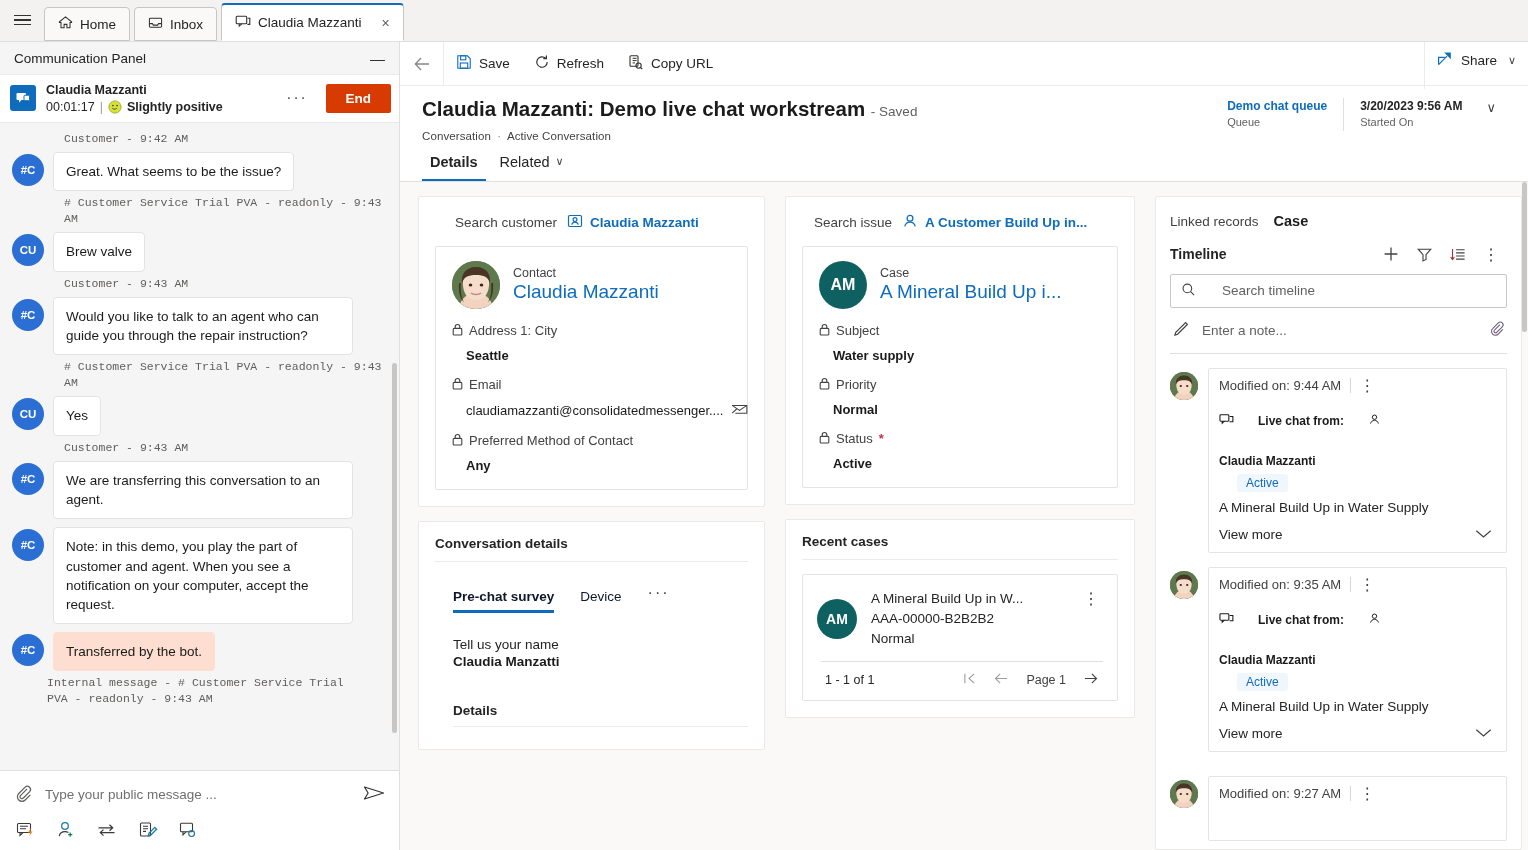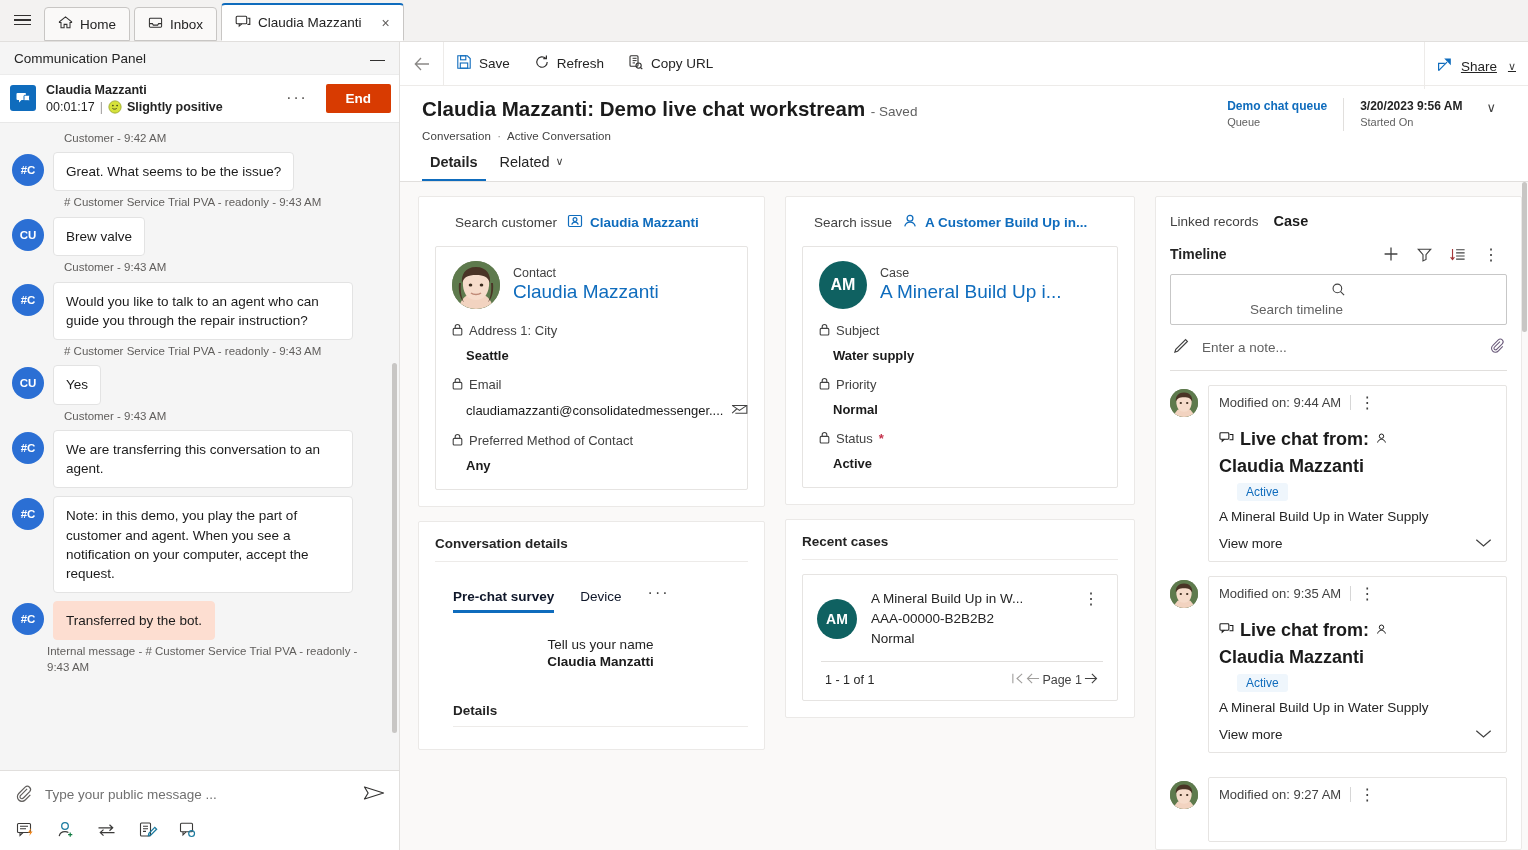--- a/index.html
+++ b/index.html
@@ -82,21 +82,21 @@
     width: 32px; height: 32px; border-radius: 50%; background: #2b6fd4;
     color: #fff; font-size: 11.5px; font-weight: 700; flex: 0 0 auto;
     display: flex; align-items: center; justify-content: center; margin-top: 2px;
   }
   .bubble {
     background: #fff; border: 1px solid #e3e3e3; border-radius: 4px;
     padding: 9px 12px; font-size: 13.5px; line-height: 1.42; color: #1b1b1b;
     max-width: 300px;
   }
   .bubble.internal { background: #fdded1; border-color: #fdded1; }
-  .stamp { font-size: 11.5px; color: #605e5c; margin: 4px 0 6px 52px; line-height: 1.35; }
+  .stamp { font-size: 11.5px; color: #605e5c; margin: 4px 0 6px 52px; line-height: 1.35; font-family: Liberation Mono, monospace; }
   .chat-scroll {
     position: absolute; right: 2px; top: 240px; width: 5px; height: 370px;
     background: #c8c6c4; border-radius: 3px;
   }
 
   .composer {
     border-top: 1px solid #e1dfdd; background: #fff;
     padding: 10px 14px 8px 14px;
   }
   .composer-row { display: flex; align-items: center; gap: 12px; }
@@ -116,21 +116,21 @@
   }
   .backbtn {
     width: 44px; height: 44px; display: flex; align-items: center; justify-content: center;
     border-right: 1px solid #edebe9; cursor: pointer; color: #8a8886;
   }
   .cmd {
     display: flex; align-items: center; gap: 7px; padding: 0 12px; height: 44px;
     font-size: 13.5px; color: #242424; cursor: pointer;
   }
   .cmd-spacer { flex: 1; }
-  .share-wrap { display: flex; align-items: flex-end; border-left: 1px solid #edebe9; height: 50px; text-decoration: underline; }
+  .share-wrap { display: flex; align-items: flex-start; border-left: 1px solid #edebe9; height: 50px; }
 
   .rec-header { padding: 10px 22px 0 22px; display: flex; align-items: flex-start; }
   .rec-left { flex: 1; min-width: 0; }
   .rec-title { font-size: 20.5px; font-weight: 600; color: #1b1b1b; line-height: 1.25; }
   .rec-title .saved { font-size: 13.5px; font-weight: 400; color: #616161; }
   .breadcrumb { font-size: 11.5px; color: #424242; margin-top: 8px; letter-spacing: .1px; }
   .breadcrumb .dot { color: #8a8886; margin: 0 3px; }
   .rec-right { display: flex; align-items: flex-start; gap: 0; padding-top: 2px; }
   .hfield { padding: 0 16px; border-left: 1px solid #e1dfdd; line-height: 1.45; }
   .hfield:first-child { border-left: none; }
@@ -179,68 +179,68 @@
   .fld-value.email { font-weight: 400; display: flex; align-items: center; justify-content: space-between; gap: 8px; padding-left: 14px; }
   .req { color: #c4314b; font-weight: 700; }
 
   .sec-title { font-size: 13.5px; font-weight: 700; color: #242424; padding: 14px 16px 10px 16px; }
   .sec-div { height: 1px; background: #edebe9; margin: 0 16px; }
 
   .subtabs { display: flex; align-items: flex-end; gap: 26px; padding: 22px 16px 0 34px; }
   .subtab { font-size: 13.5px; color: #0f172a; padding-bottom: 6px; border-bottom: 3px solid transparent; cursor: pointer; }
   .subtab.active { font-weight: 700; border-bottom-color: #0f6cbd; }
   .subtab.dots { font-size: 16px; letter-spacing: 2px; color: #424242; padding-bottom: 8px; }
-  .survey { padding: 24px 16px 0 34px; text-align: center; }
+  .survey { padding: 24px 16px 0 34px; }
   .survey .q { font-size: 13.5px; color: #242424; }
   .survey .a { font-size: 13.5px; font-weight: 700; color: #1b1b1b; margin-top: 2px; }
   .details-h { font-size: 13.5px; font-weight: 700; color: #242424; padding: 34px 16px 8px 34px; }
   .details-div { height: 1px; background: #edebe9; margin: 0 16px 0 34px; }
 
   .rcase { margin: 14px 16px 16px 16px; border: 1px solid #e6e4e2; border-radius: 2px; padding: 14px 10px 10px 14px; }
   .rcase-top { display: flex; align-items: center; gap: 14px; }
   .rcase-mid { flex: 1; min-width: 0; line-height: 1.5; }
   .rcase-t1 { font-size: 13.5px; color: #242424; white-space: nowrap; overflow: hidden; text-overflow: ellipsis; }
   .rcase-t2 { font-size: 13.5px; color: #242424; }
   .rcase-t3 { font-size: 13.5px; color: #242424; }
   .vdots { color: #424242; font-size: 16px; padding: 0 8px; cursor: pointer; align-self: flex-start; }
   .rcase-div { height: 1px; background: #e1dfdd; margin: 12px 4px 0 4px; }
   .pager { display: flex; align-items: center; justify-content: space-between; padding: 10px 8px 2px 8px; font-size: 12.5px; color: #242424; }
-  .pager .nav { display: flex; align-items: center; gap: 0; color: #424242; }
+  .pager .nav { display: flex; align-items: center; gap: 16px; color: #424242; }
   .pager .nav span { cursor: pointer; }
   .pg-disabled { color: #a19f9d; }
 
   
   .tl-head { display: flex; align-items: baseline; gap: 15px; padding: 16px 14px 0 14px; }
   .tl-linked { font-size: 13.5px; color: #424242; cursor: pointer; }
   .tl-case { font-size: 14.5px; font-weight: 700; color: #1b1b1b; }
   .tl-bar { display: flex; align-items: center; padding: 16px 14px 0 14px; }
   .tl-title { font-size: 14px; font-weight: 700; color: #242424; flex: 1; }
   .tl-ico { padding: 0 8px; cursor: pointer; display: flex; align-items: center; }
   .tl-search {
     margin: 10px 14px 0 14px; border: 1px solid #c7c7c7; border-radius: 2px;
-    display: flex; align-items: center; gap: 2px; padding: 7px 10px; flex-direction: column;
+    display: flex; align-items: center; gap: 26px; padding: 7px 10px;
   }
   .tl-search input {
     border: none; outline: none; font-family: inherit; font-size: 13.5px;
     color: #242424; flex: 1; background: transparent;
   }
   .tl-search input::placeholder { color: #616161; }
   .tl-note { margin: 0 14px; display: flex; align-items: center; gap: 12px; padding: 12px 2px 12px 2px; border-bottom: 1px solid #e1dfdd; }
   .tl-note .np { flex: 1; font-size: 13.5px; color: #616161; }
   .tl-items { padding: 0 14px 14px 14px; overflow: hidden; }
   .tl-item { display: flex; gap: 10px; margin-top: 14px; }
   .tl-avatar {
     width: 28px; height: 28px; border-radius: 50%; flex: 0 0 auto; overflow: hidden;
     background: #6b7f5a; margin-top: 4px;
   }
   .tl-card { flex: 1; border: 1px solid #e6e4e2; border-radius: 2px; min-width: 0; }
   .tl-card-head { display: flex; align-items: center; padding: 7px 6px 7px 10px; }
   .tl-when { font-size: 13px; color: #424242; padding-right: 9px; border-right: 1px solid #d6d6d6; }
   .tl-card-body { padding: 10px 12px 10px 10px; }
-  .tl-from { display: flex; align-items: center; gap: 6px; font-size: 18px; font-weight: 700; color: #1b1b1b; flex-wrap: wrap; }
+  .tl-from { display: flex; align-items: center; gap: 24px; font-size: 12px; font-weight: 700; color: #1b1b1b; flex-wrap: wrap; }
   .badge {
     display: inline-block; margin: 6px 0 0 18px; background: #eff6fc; color: #0f6cbd;
     font-size: 12px; padding: 2px 9px; border-radius: 3px; font-weight: 400;
   }
   .tl-desc { font-size: 13.5px; color: #242424; margin-top: 8px; }
   .tl-more { display: flex; align-items: center; justify-content: space-between; padding: 12px 2px 0 0; }
   .tl-more span { font-size: 13.5px; color: #242424; cursor: pointer; }
   .main-scroll {
     position: absolute; right: 1px; top: 0; width: 5px; height: 150px;
     background: #c8c6c4; border-radius: 3px;

